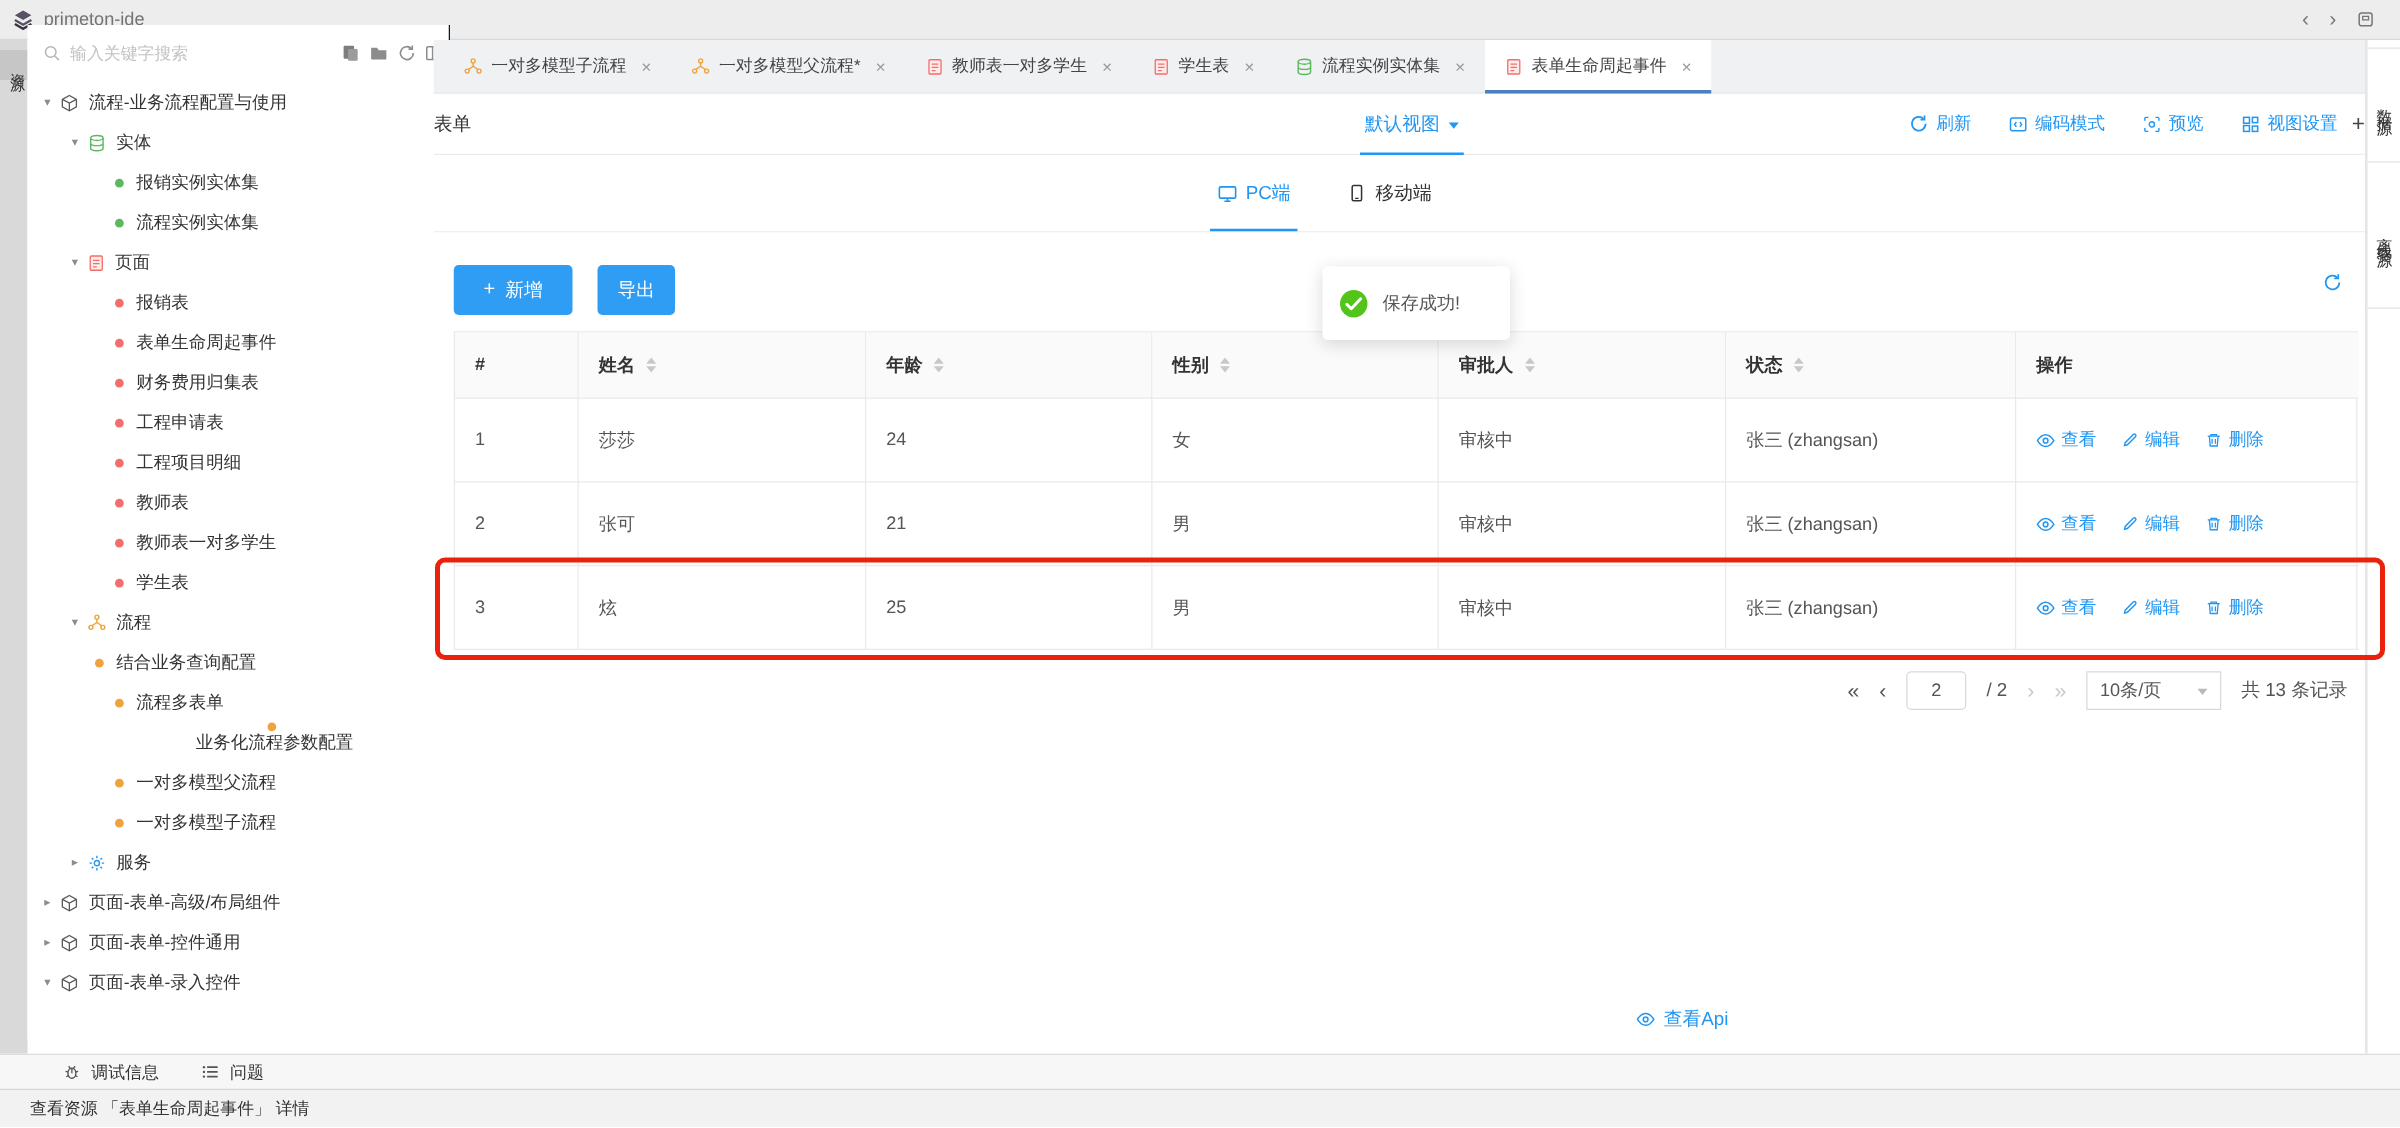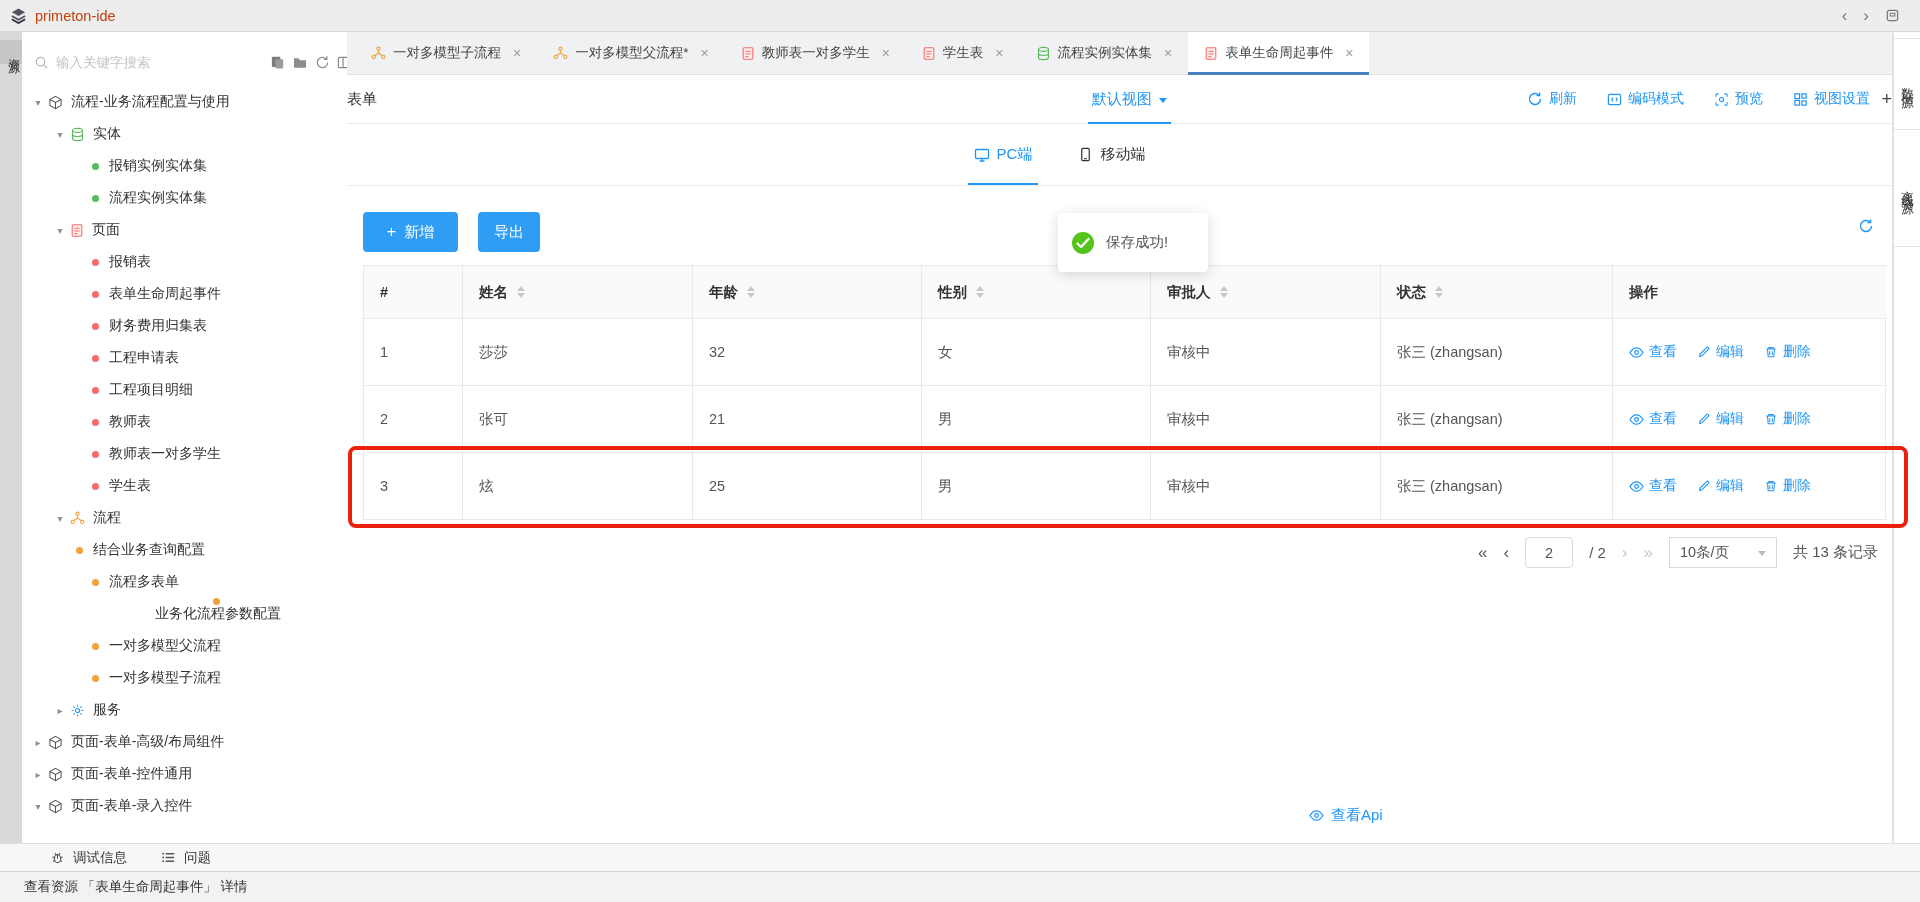--- a/index.html
+++ b/index.html
@@ -1,30 +1,30 @@
 <!DOCTYPE html>
 <html><head>
 <meta charset="utf-8">
 <style>
   * { margin:0; padding:0; box-sizing:border-box; }
   body { font-family:"Liberation Sans","DejaVu Sans",sans-serif; background:#fff; }
   .screen { position:relative; width:1920px; height:902px; background:#fff; overflow:hidden; font-size:14px; color:#333; }
 
   
   .titlebar { position:absolute; left:0; top:0; width:1920px; height:32px; background:#ededed; border-bottom:1px solid #d8d8d8; display:flex; align-items:center; gap:8px; padding:0 10px; }
-  .app-title { font-size:14.5px; color:#c2410c; }
+  .app-title { font-size:14.5px; color:#737373; }
   .titlebar-right { margin-left:auto; display:flex; align-items:center; gap:16px; color:#777; font-size:17px; padding-right:10px; }
   .tb-nav { cursor:pointer; line-height:1; }
 
   
   .left-rail { position:absolute; left:0; top:32px; width:22px; height:811px; background:#d9d9d9; }
   .rail-tab { margin-top:8px; width:22px; background:#c6c6c6; writing-mode:vertical-rl; text-orientation:upright; font-size:12px; color:#333; padding:9px 0; text-align:center; letter-spacing:3px; display:flex; justify-content:center; }
 
   
-  .sidebar { position:absolute; left:22px; top:40px; width:338px; height:811px; background:#fff; border-right:4px solid #0f172a; }
+  .sidebar { position:absolute; left:22px; top:20px; width:338px; height:811px; background:#fff; border-right:1px solid #0f172a; }
   .sidebar-search { height:44px; display:flex; align-items:center; gap:7px; padding:0 4px 0 12px; }
   .search-input { flex:1; min-width:0; border:none; outline:none; font-size:13.5px; color:#333; background:transparent; }
   .search-input::placeholder { color:#c3c3c3; }
   .sidebar-search .icon { flex:none; cursor:pointer; }
   .tree { position:absolute; left:0; top:46px; right:6px; bottom:0; overflow:hidden; }
   .tree-item { height:32px; display:flex; align-items:center; font-size:14px; color:#333; white-space:nowrap; cursor:pointer; }
   .tw { width:16px; flex:none; font-size:10px; color:#8c8c8c; text-align:center; }
   .tree-item .icon { margin:0 8px 0 2px; }
   .bullet { width:7px; height:7px; border-radius:50%; flex:none; margin:0 10px 0 6px; }
   .bullet.green { background:#5cb85c; }
@@ -516,21 +516,21 @@
                 <i class="car-d"></i>
               </span>
             </div>
             <div class="tcell th">
               <span>操作</span>
             </div>
           </div>
           <div class="trow tbody" style="grid-template-columns: 99px 230px 229px 229px 230px 232px 274px;">
             <div class="tcell">1</div>
             <div class="tcell">莎莎</div>
-            <div class="tcell">32</div>
+            <div class="tcell">24</div>
             <div class="tcell">女</div>
             <div class="tcell">审核中</div>
             <div class="tcell">张三 (zhangsan)</div>
             <div class="tcell actions-cell">
               <span class="act">
                 <span class="icon">
                   <svg viewBox="0 0 16 16" width="15" height="15">
                     <path d="M1 8c2.2-3.4 4.5-5 7-5s4.8 1.6 7 5c-2.2 3.4-4.5 5-7 5S3.2 11.4 1 8z" fill="none" stroke="currentColor" stroke-width="1.3"></path>
                     <circle cx="8" cy="8" r="2" fill="none" stroke="currentColor" stroke-width="1.3"></circle>
                   </svg>

